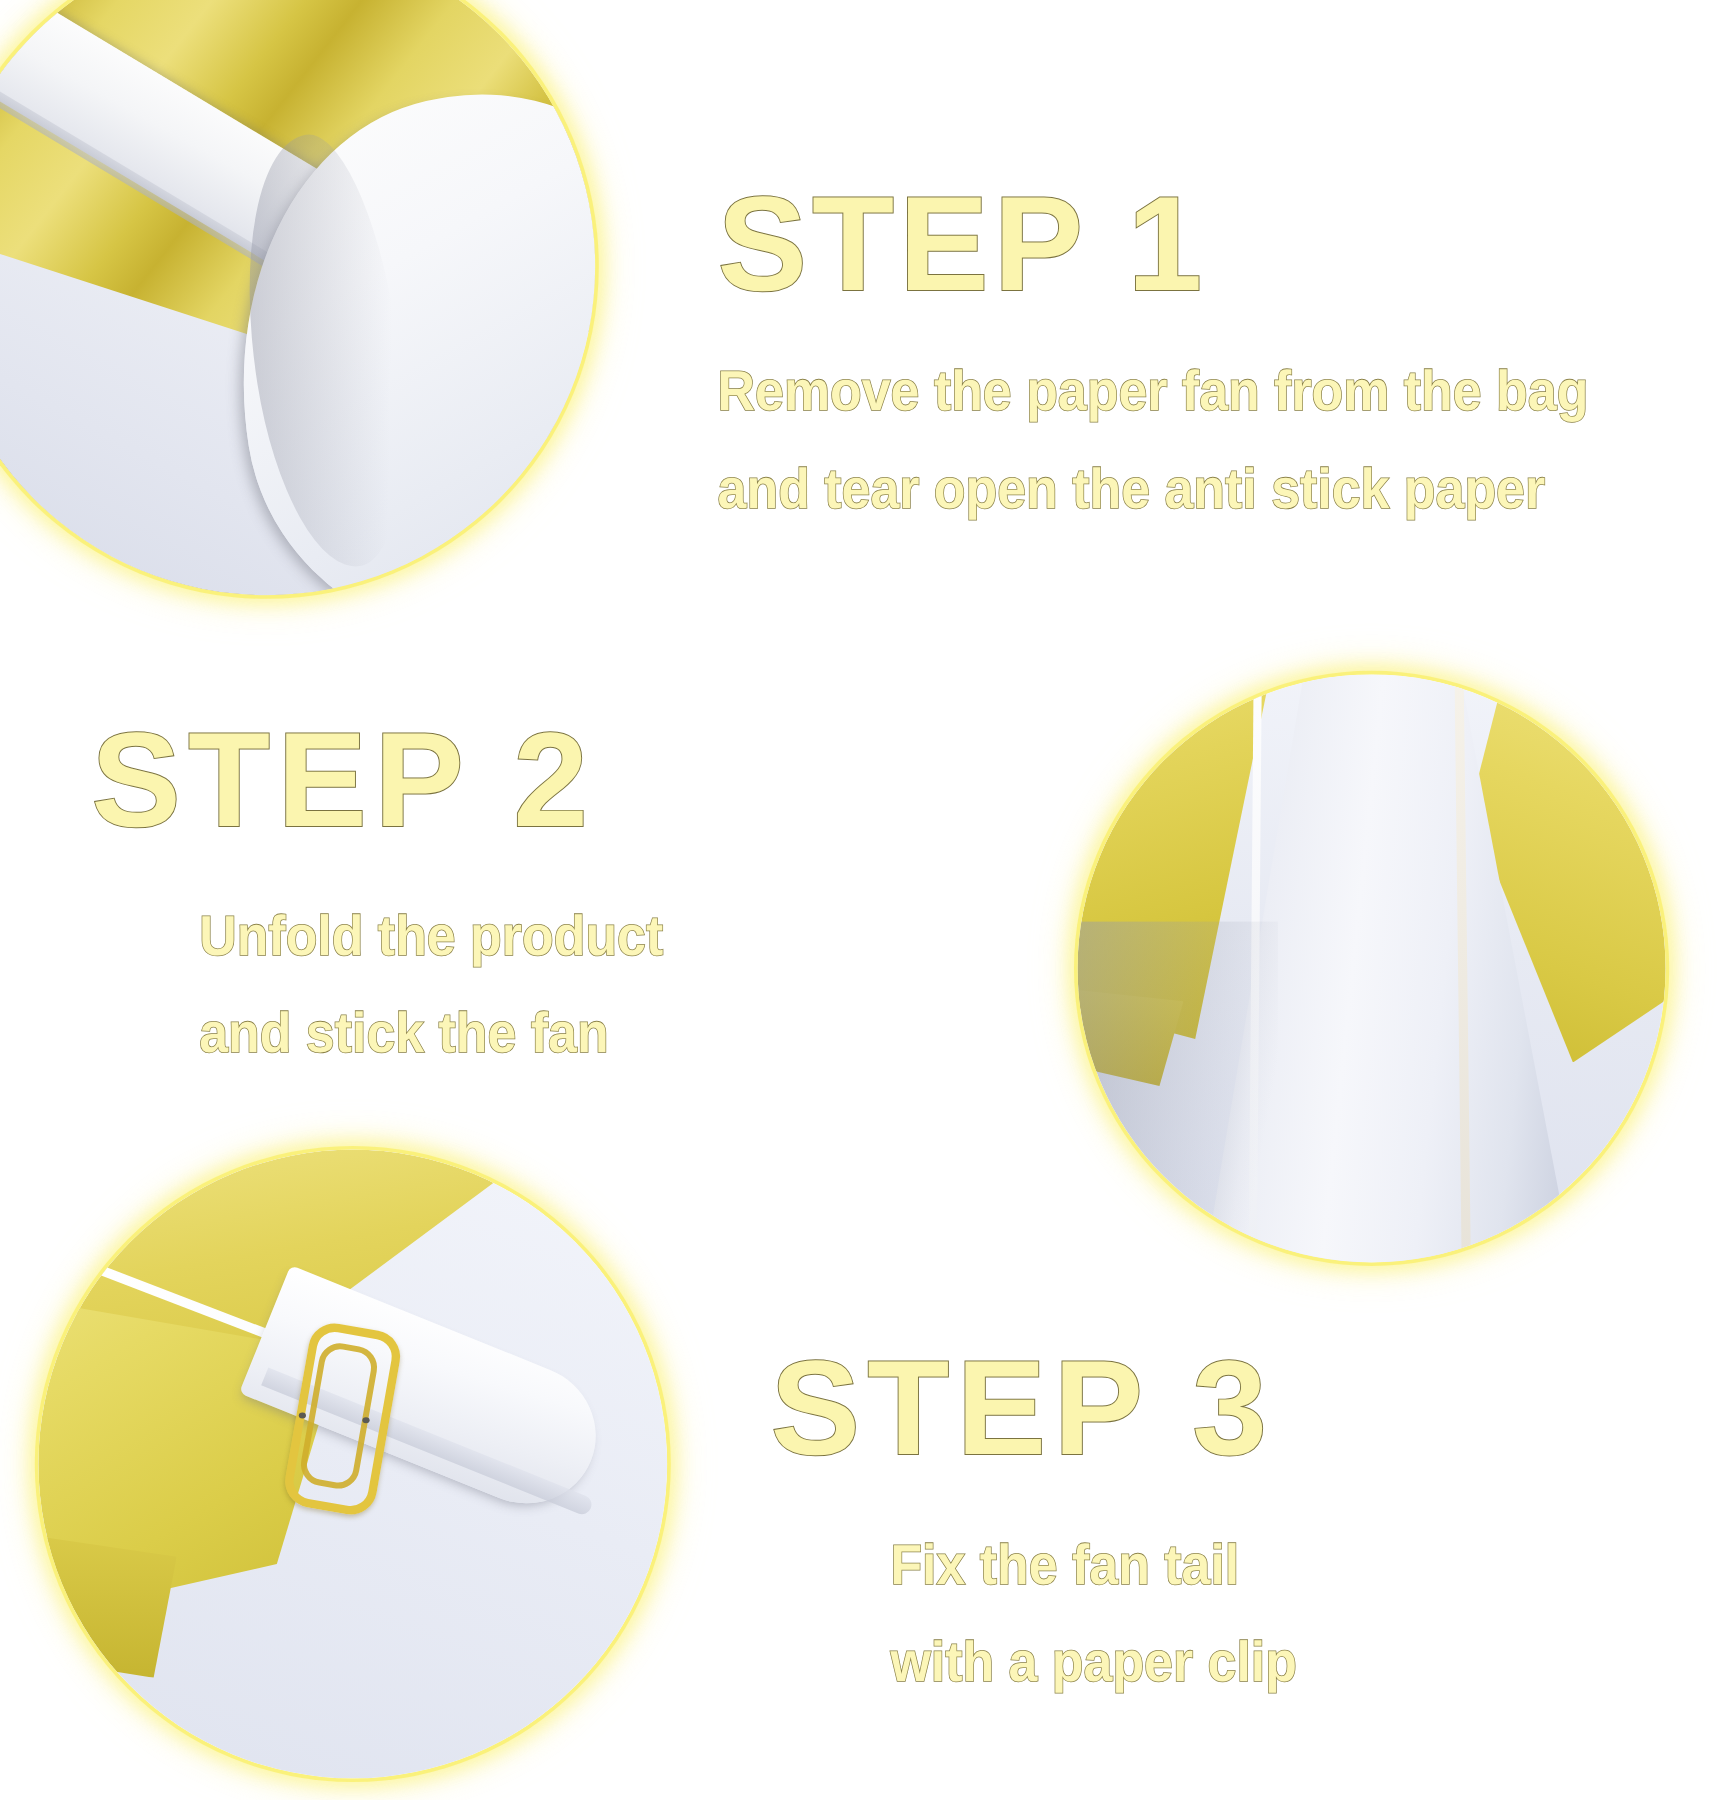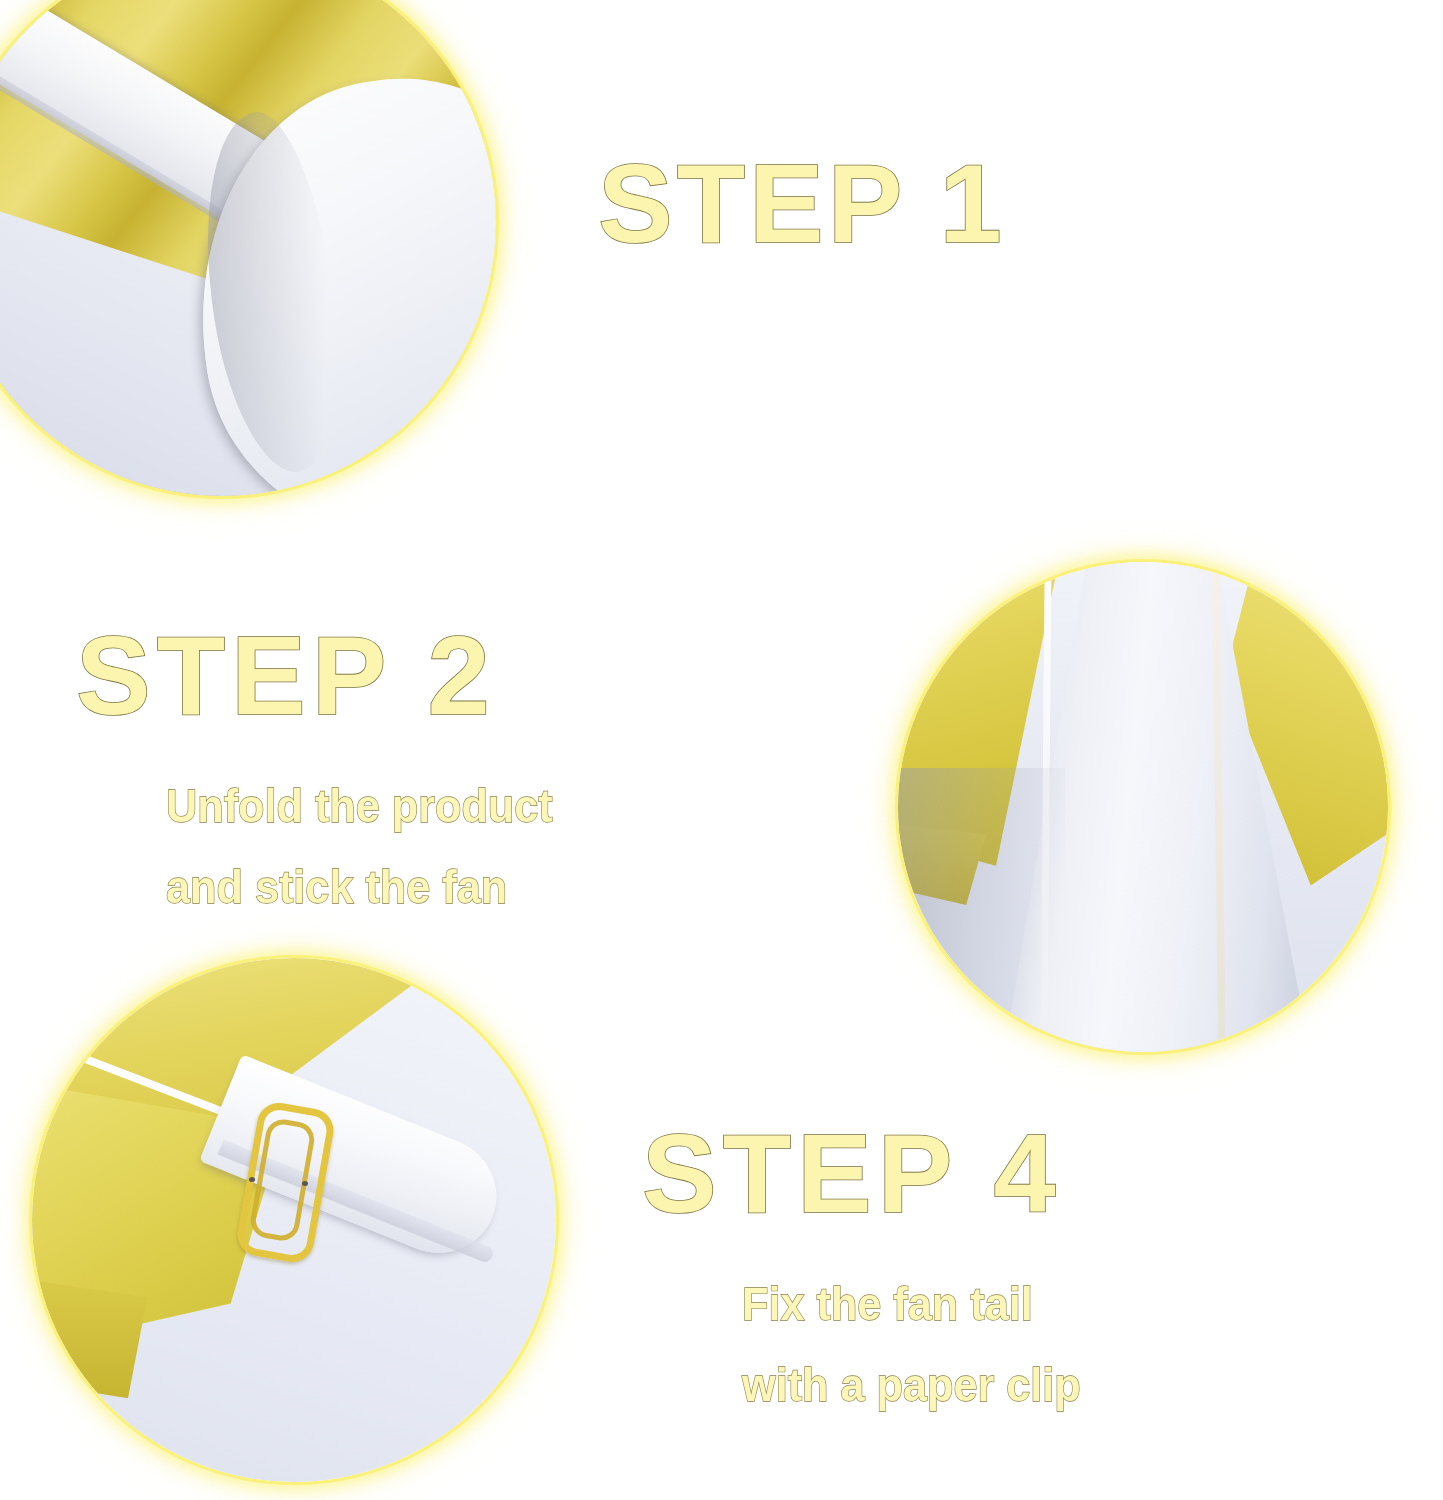--- a/index.html
+++ b/index.html
@@ -253,21 +253,21 @@
     margin: 0;
     transform: scaleX(0.92);
     transform-origin: left center;
   }
   .step-body { margin-top: 22px; }
 
   
   #step-1 { left: 598px; top: 148px; }
   #step-1 .step-body { margin-top: 26px; }
 
-  #step-2 { left: 76px; top: 620px; text-align: left; }
+  #step-2 { left: 76px; top: 594px; text-align: left; }
   #step-2 .step-head { letter-spacing: 6px; }
   #step-2 .step-body { margin-top: 34px; margin-left: 90px; }
 
   #step-3 { left: 642px; top: 1118px; }
   #step-3 .step-head { letter-spacing: 6px; }
   #step-3 .step-body { margin-top: 34px; margin-left: 100px; }
 </style>
 </head>
 <body>
 
@@ -279,20 +279,24 @@
       <div class="base"></div>
       <div class="white-strip"></div>
       <div class="strip-edge"></div>
       <div class="liner"></div>
       <div class="liner-shade"></div>
     </div>
   </div>
 
   <div class="step-block" id="step-1">
     <div class="step-head">STEP 1</div>
+    <div class="step-body">
+      <div class="step-line">Remove the paper fan from the bag</div>
+      <div class="step-line">and tear open the anti stick paper</div>
+    </div>
   </div>
 
   <div class="step-block" id="step-2">
     <div class="step-head">STEP 2</div>
     <div class="step-body">
       <div class="step-line">Unfold the product</div>
       <div class="step-line">and stick the fan</div>
     </div>
   </div>
 
@@ -319,20 +323,20 @@
       <div class="tail"></div>
       <div class="tail-edge"></div>
       <div class="clip"></div>
       <div class="clip-inner"></div>
       <div class="dot1"></div>
       <div class="dot2"></div>
     </div>
   </div>
 
   <div class="step-block" id="step-3">
-    <div class="step-head">STEP 4</div>
+    <div class="step-head">STEP 3</div>
     <div class="step-body">
       <div class="step-line">Fix the fan tail</div>
       <div class="step-line">with a paper clip</div>
     </div>
   </div>
 
 </div>
 
 </body></html>

